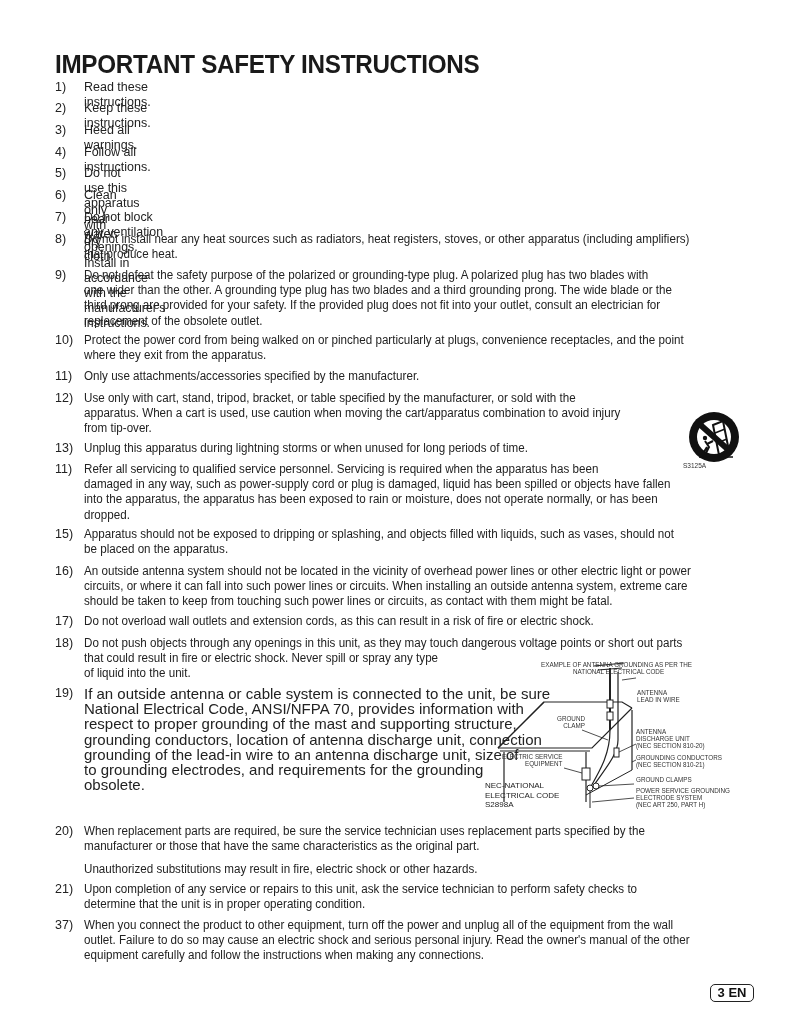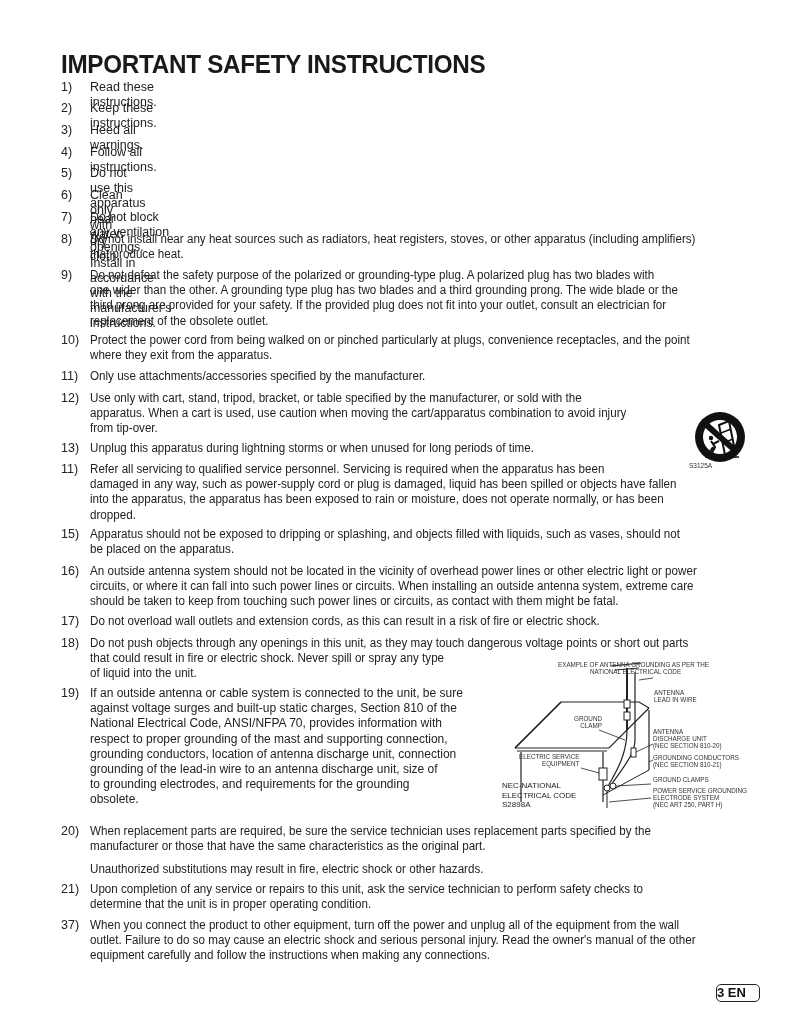--- a/index.html
+++ b/index.html
@@ -1,20 +1,20 @@
 <!DOCTYPE html>
 <html><head>
 <meta charset="utf-8">
 <style>
   html, body { margin: 0; padding: 0; background: #ffffff; }
   body {
     width: 800px; height: 1036px; position: relative; overflow: hidden;
     font-family: "Liberation Sans", sans-serif; color: #1a1a1a;
   }
-  .page { position: absolute; left: 6px; top: 0; width: 680px; height: 1036px; }
+  .page { position: absolute; left: 0; top: 0; width: 680px; height: 1036px; }
   .title {
     position: absolute; left: 55px; top: 50px;
     font-size: 25px; font-weight: bold; letter-spacing: -0.3px; color: #1a1a1a;
     transform: scaleX(0.97); transform-origin: left top; white-space: nowrap;
   }
   .item {
     position: absolute; left: 55px; font-size: 12.5px; line-height: 15.2px;
     color: #222;
   }
   .item .num { position: absolute; left: 0; top: 0; width: 28px; }
@@ -22,29 +22,29 @@
     position: absolute; left: 29px; top: 0;
     transform: scaleX(0.93); transform-origin: left top;
   }
   .item .txt.wide { transform: none; }
   .item .txt p { margin: 0; }
   .item .txt .extra { margin-top: 8px; }
 
   .cart-icon { position: absolute; left: 683px; top: 411px; width: 62px; height: 62px; }
   .cart-code { position: absolute; left: 683px; top: 462px; font-size: 6.5px; color: #333; }
 
-  .diagram { position: absolute; left: 484px; top: 660px; width: 290px; height: 150px; margin-left: 11px; }
+  .diagram { position: absolute; left: 484px; top: 660px; width: 290px; height: 150px; }
   .diagram svg { position: absolute; left: 0; top: 0; }
   .dlabel { position: absolute; font-size: 6.3px; line-height: 7.2px; color: #333; white-space: nowrap; }
   .nec { position: absolute; font-size: 8px; line-height: 9.5px; color: #222; white-space: nowrap; }
 
   .page-badge {
     position: absolute; left: 710px; top: 984px; width: 42px; height: 16px;
     border: 1.6px solid #222; border-radius: 5px;
-    font-size: 13px; font-weight: bold; line-height: 16px; color: #111;
+    font-size: 13px; font-weight: bold; text-align: center; line-height: 16px; color: #111;
   }
 </style>
 </head>
 <body>
 
 <div class="page">
 
   <div class="title">IMPORTANT SAFETY INSTRUCTIONS</div>
 
   <div class="item" style="top:80px">
@@ -157,25 +157,24 @@
     <span class="num">18)</span>
     <div class="txt" style="white-space:nowrap">
       <p>Do not push objects through any openings in this unit, as they may touch dangerous voltage points or short out parts</p>
       <p>that could result in fire or electric shock. Never spill or spray any type</p>
       <p>of liquid into the unit.</p>
     </div>
   </div>
 
   <div class="item" style="top:686px">
     <span class="num">19)</span>
-    <div class="txt wide" style="white-space:nowrap; font-size:12px">
+    <div class="txt wide" style="white-space:nowrap; font-size:15px">
       <p>If an outside antenna or cable system is connected to the unit, be sure</p>
-      <p>against voltage surges and built-up static charges, Section 810 of the</p>
       <p>National Electrical Code, ANSI/NFPA 70, provides information with</p>
-      <p>respect to proper grounding of the mast and supporting connection,</p>
+      <p>respect to proper grounding of the mast and supporting structure,</p>
       <p>grounding conductors, location of antenna discharge unit, connection</p>
       <p>grounding of the lead-in wire to an antenna discharge unit, size of</p>
       <p>to grounding electrodes, and requirements for the grounding</p>
       <p>obsolete.</p>
     </div>
   </div>
 
   <div class="item" style="top:824px">
     <span class="num">20)</span>
     <div class="txt" style="white-space:nowrap">

